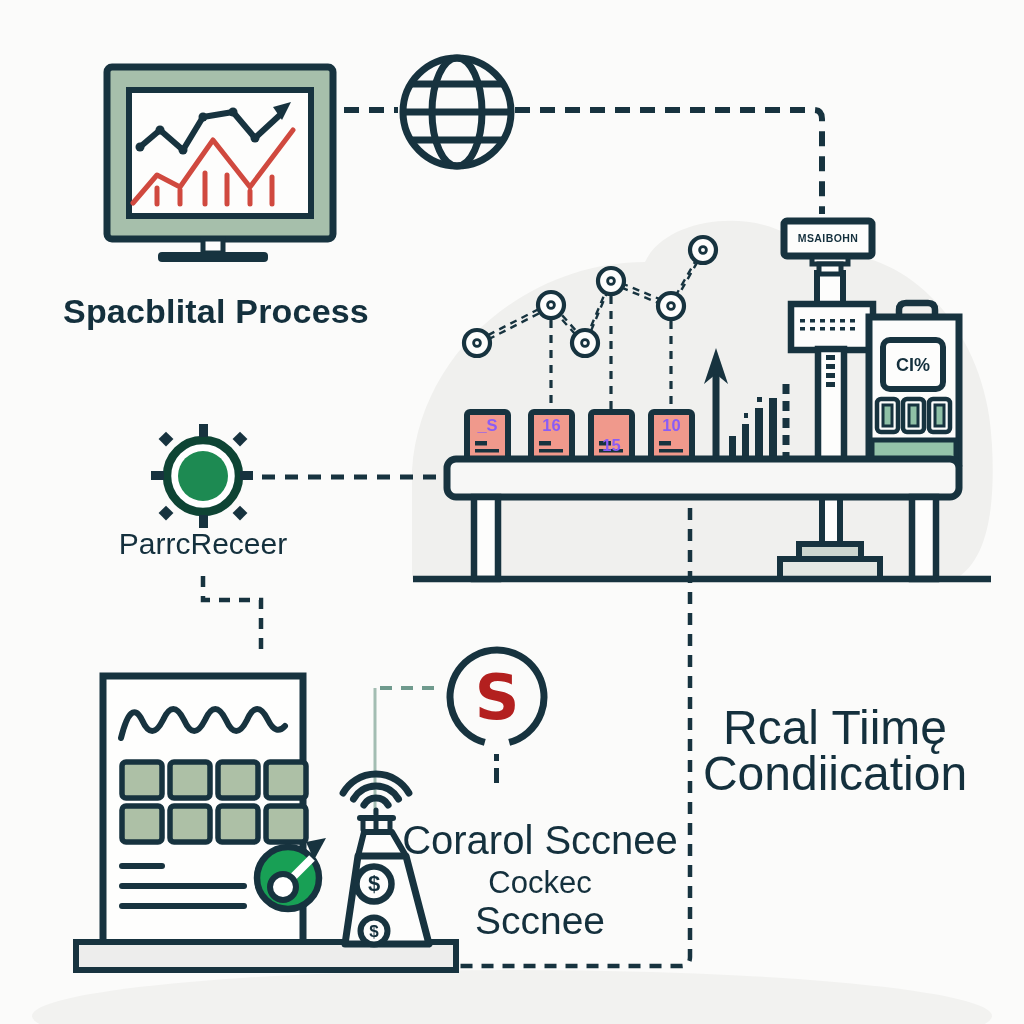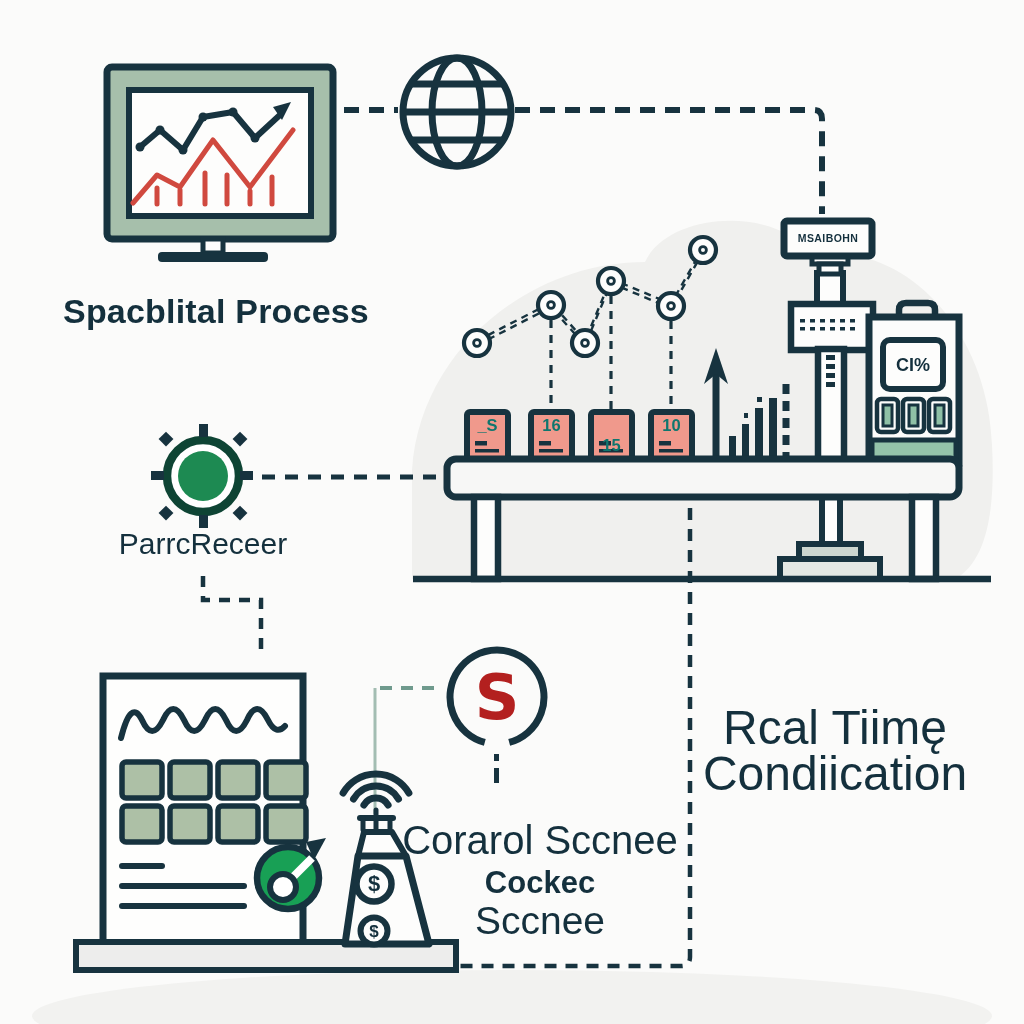--- a/index.html
+++ b/index.html
@@ -3,27 +3,27 @@
 <meta charset="utf-8">
 <style>
   html,body{margin:0;padding:0;}
   body{width:1024px;height:1024px;background:#fbfbfa;position:relative;overflow:hidden;
        font-family:"Liberation Sans","DejaVu Sans",sans-serif;color:#14303d;}
   .abs{position:absolute;line-height:1;}
   .ctr{text-align:center;}
   #scene{position:absolute;left:0;top:0;}
   .cap1{font-size:34px;font-weight:700;letter-spacing:.2px;}
   .cap2{font-size:30px;font-weight:400;}
-  .boxlbl{font-size:16.5px;font-weight:800;color:#0f766e;}
+  .boxlbl{font-size:16.5px;font-weight:800;color:#8b5cf6;}
   .sign{font-size:10.5px;font-weight:800;letter-spacing:.4px;}
   .disp{font-size:18px;font-weight:800;}
   .dollar{font-weight:800;}
   .sletter{font-size:62px;font-weight:800;color:#b3201f;font-family:"DejaVu Sans","Liberation Sans",sans-serif;}
   .q1{font-size:40px;font-weight:400;}
-  .q2{font-size:31px;font-weight:700;}
+  .q2{font-size:31px;font-weight:400;}
   .q3{font-size:39px;font-weight:400;}
   .rt{font-size:48px;font-weight:400;}
 </style>
 </head>
 <body>
 
 <svg id="scene" width="1024" height="1024" viewBox="0 0 1024 1024">
 
   <g>
     <path d="M 412 579 L 955 579 C 990 560 995 500 992 445 C 988 330 905 240 812 255

